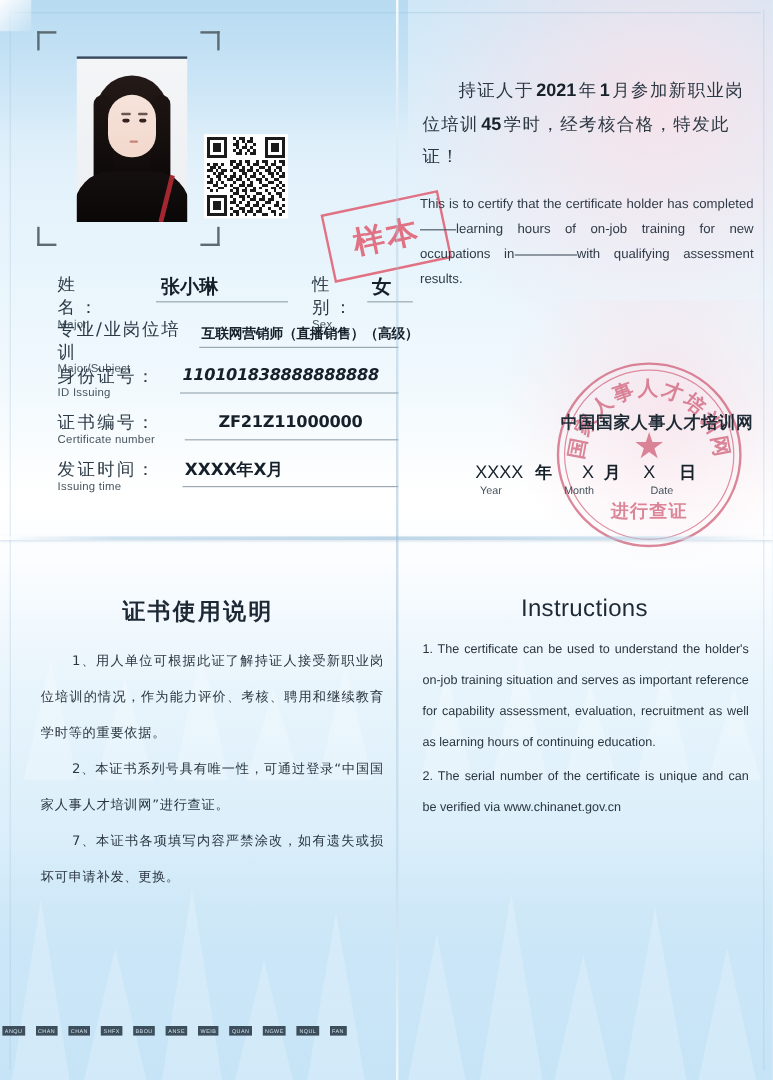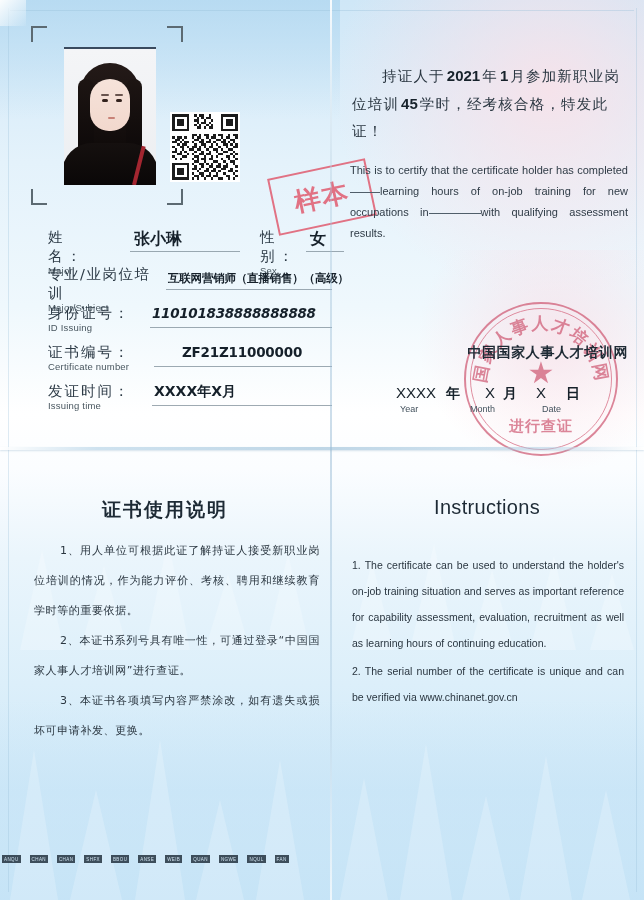--- a/index.html
+++ b/index.html
@@ -221,21 +221,21 @@
     font-size:20px;color:#1d2a35;letter-spacing:.3px;
   }
   .body-cn{
     position:absolute;left:34px;top:536px;width:286px;
     font-family:"DejaVu Sans",serif;font-size:11px;line-height:30px;
     color:#2a3views;color:#2a3640;letter-spacing:.6px;text-align:justify;
   }
   .body-cn p{margin:0;}
   .body-cn .ind{display:inline-block;width:26px;}
   .body-en{
-    position:absolute;left:352px;top:552px;width:272px;
+    position:absolute;left:352px;top:528px;width:272px;
     font-size:10.5px;line-height:26px;color:#2a3640;text-align:justify;
   }
   .body-en p{margin:0 0 2px 0;}
   
   .sec-strip{
     position:absolute;left:0;top:852px;width:330px;height:14px;
     display:flex;align-items:center;gap:9px;padding-left:2px;
     overflow:hidden;
   }
   .sec-strip span{
@@ -593,21 +593,21 @@
 
   <div class="fold-v"></div>
   <div class="fold-h"></div>
 
   <div class="h-cn">证书使用说明</div>
   <div class="h-en">Instructions</div>
 
   <div class="body-cn">
     <p><span class="ind"></span><span>1、用人单位可根据此证了解持证人接受新职业岗位培训的情况，作为能力评价、考核、聘用和继续教育学时等的重要依据。</span></p>
     <p><span class="ind"></span><span>2、本证书系列号具有唯一性，可通过登录“中国国家人事人才培训网”进行查证。</span></p>
-    <p><span class="ind"></span><span>3、本证书各项填写内容严禁涂改，如有遗失或损坏可申请补发、更换。</span></p>
+    <p><span class="ind"></span><span>7、本证书各项填写内容严禁涂改，如有遗失或损坏可申请补发、更换。</span></p>
   </div>
 
   <div class="body-en">
     <p>1. The certificate can be used to understand the holder's on-job training situation and serves as important reference for capability assessment, evaluation, recruitment as well as learning hours of continuing education.</p>
     <p>2. The serial number of the certificate is unique and can be verified via www.chinanet.gov.cn</p>
   </div>
 
   <div class="sec-strip">
       <span>ANQU</span>
       <span>CHAN</span>

